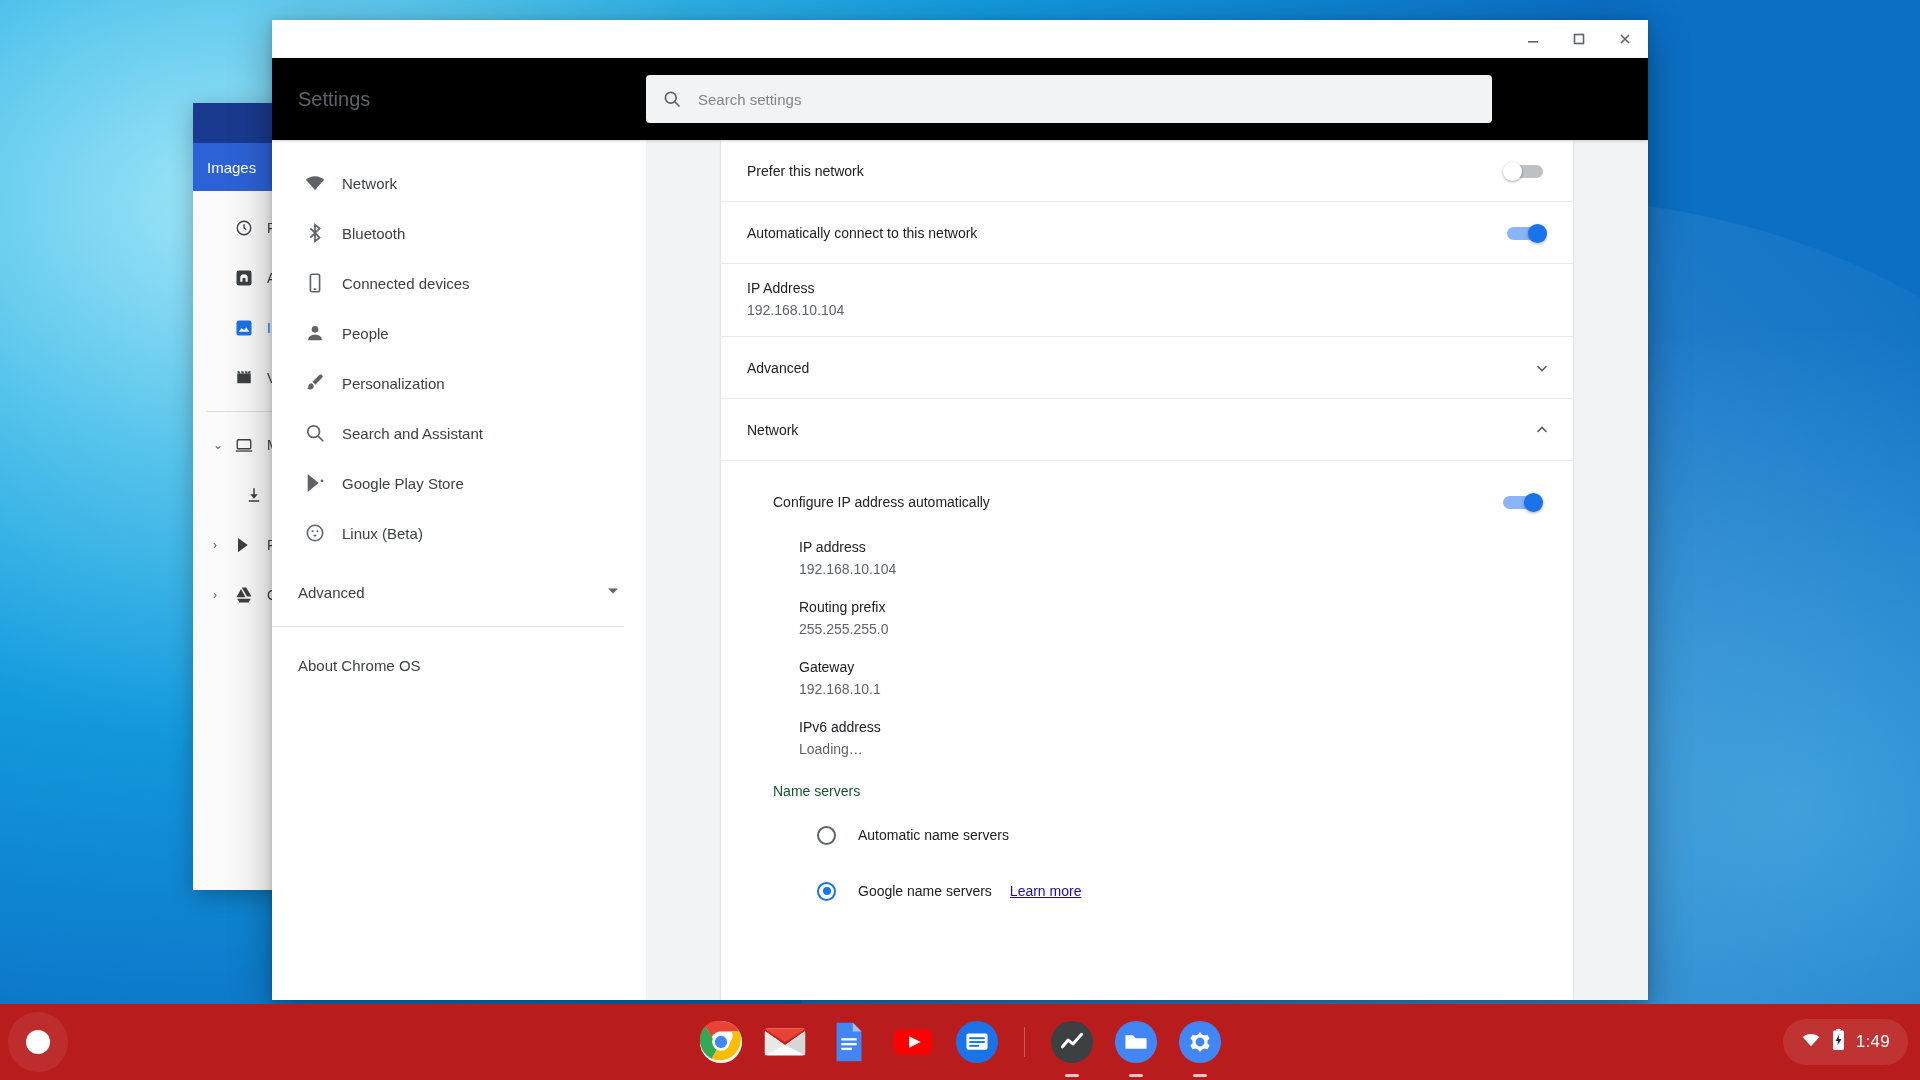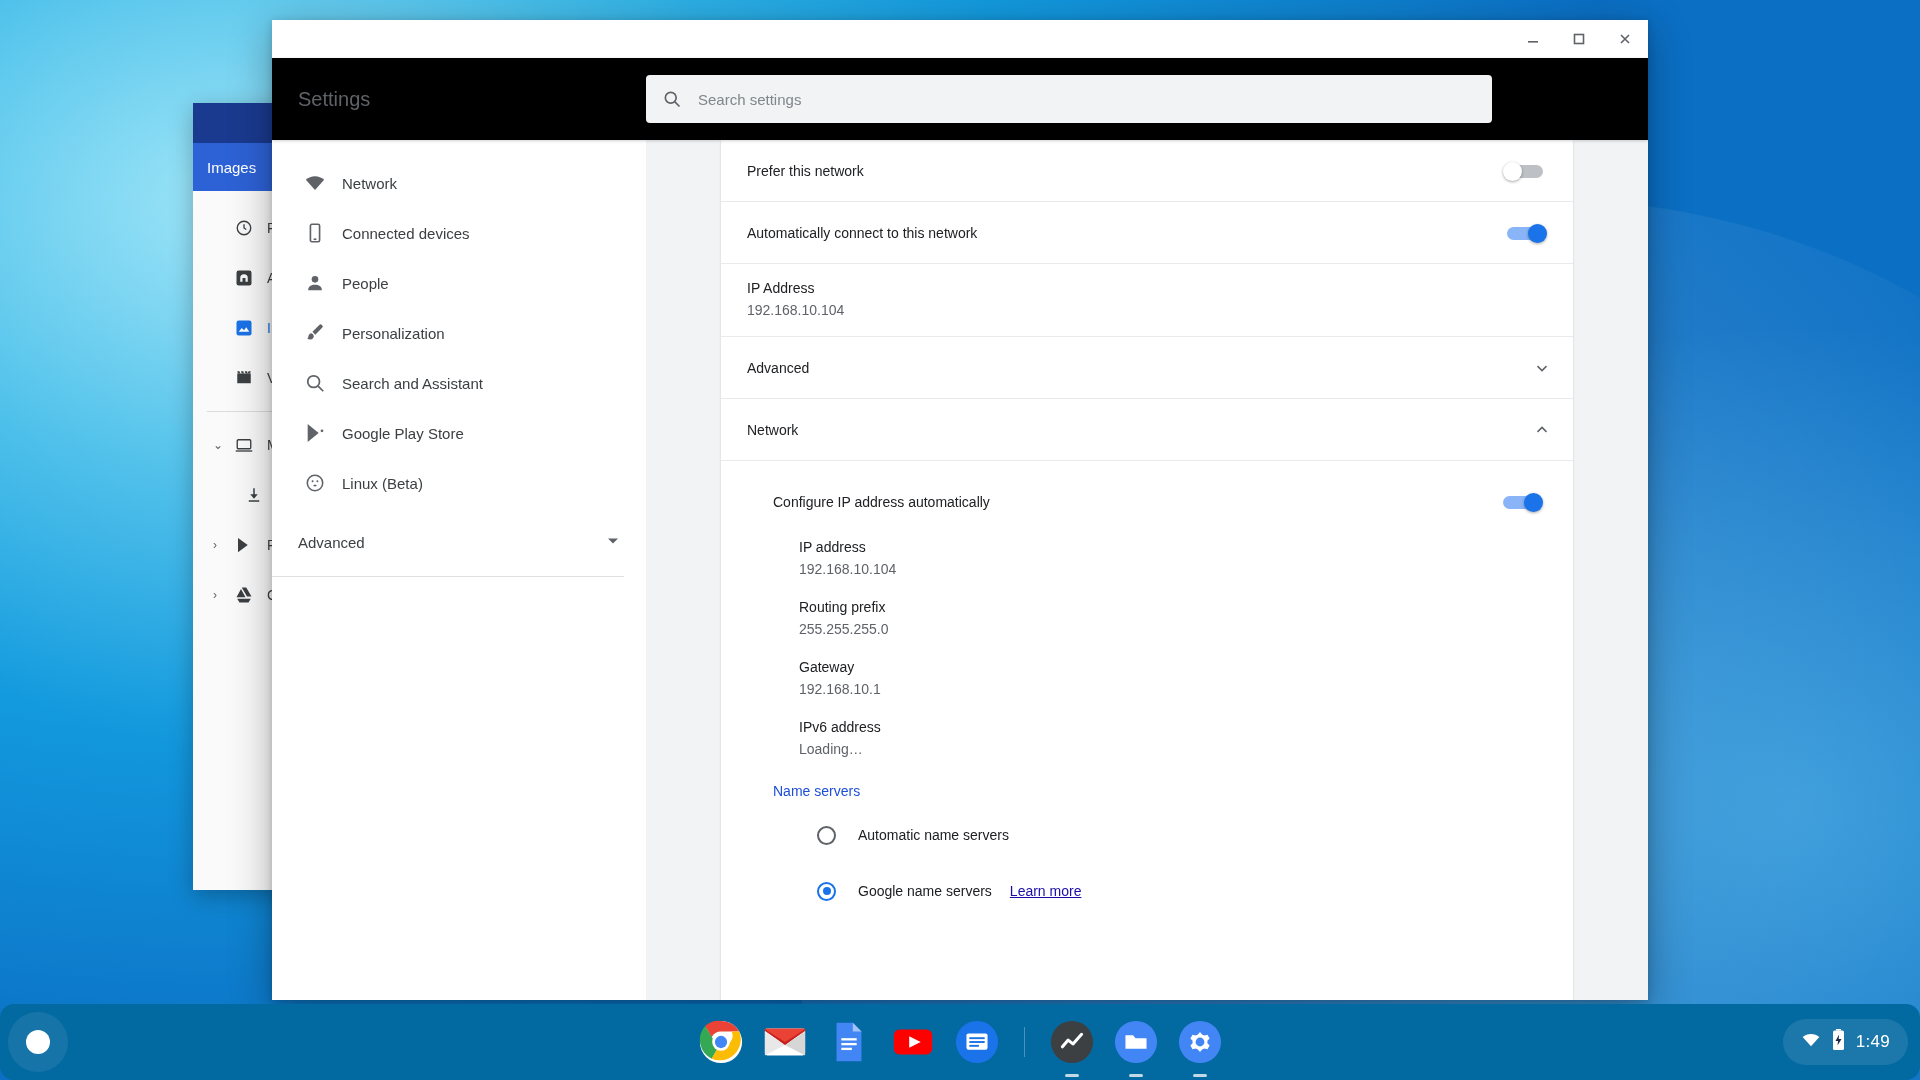--- a/index.html
+++ b/index.html
@@ -197,21 +197,21 @@
   .section-sub { padding: 14px 26px 0 52px; }
   .sub-row {
     display: flex; align-items: center;
     min-height: 54px; padding-right: 4px;
   }
   .sub-row .sr-label { flex: 1; font-size: 14px; color: #202124; }
   .field { padding: 10px 0 12px 26px; }
   .field .k { font-size: 14px; color: #202124; margin-bottom: 6px; }
   .field .v { font-size: 14px; color: #5f6368; }
 
-  .ns-title { font-size: 14px; color: #1d4ed8; padding: 14px 0 8px 0; }
+  .ns-title { font-size: 14px; color: #14532d; padding: 14px 0 8px 0; }
   .radio-row {
     display: flex; align-items: center;
     min-height: 56px; padding-left: 44px;
   }
   .radio-row .rr-label { font-size: 14px; color: #202124; }
   .radio-row .rr-link {
     font-size: 14px; color: #1a0dab;
     margin-left: 18px;
   }
 
@@ -242,22 +242,22 @@
   .radio.checked::after {
     content: ""; position: absolute;
     left: 3.5px; top: 3.5px; width: 8px; height: 8px;
     border-radius: 50%; background: #1a73e8;
   }
 
   
   #shelf {
     position: absolute; left: 0; bottom: 0;
     width: 1920px; height: 76px;
-    background: #0369a1;
-    display: flex; align-items: center; border-radius: 14px;
+    background: #b91c1c;
+    display: flex; align-items: center;
   }
   #launcher {
     position: absolute; left: 8px;
     width: 60px; height: 60px; border-radius: 50%;
     background: rgba(255,255,255,.08);
     display: flex; align-items: center; justify-content: center;
   }
   #launcher .ring {
     width: 24px; height: 24px; border-radius: 50%;
     background: #fff; border: 3px solid rgba(255,255,255,.55);
@@ -425,20 +425,28 @@
 
       <div class="nav-item">
         <span class="n-ic">
           <svg width="22" height="22" viewBox="0 0 24 24" fill="#5f6368">
             <path d="M12 19.5l10-11a15 15 0 00-20 0z"></path>
           </svg>
         </span>
         <span>Network</span>
       </div>
 
+      <div class="nav-item">
+        <span class="n-ic">
+          <svg width="22" height="22" viewBox="0 0 24 24" fill="none" stroke="#5f6368" stroke-width="1.9">
+            <path d="M7 7l10 10-5 4V3l5 4L7 17"></path>
+          </svg>
+        </span>
+        <span>Bluetooth</span>
+      </div>
 
       <div class="nav-item">
         <span class="n-ic">
           <svg width="22" height="22" viewBox="0 0 24 24" fill="none" stroke="#5f6368" stroke-width="1.8">
             <rect x="7" y="2.5" width="10" height="19" rx="1.6"></rect>
               <path d="M10.5 18.8h3"></path>
           </svg>
         </span>
         <span>Connected devices</span>
       </div>
@@ -500,20 +508,23 @@
         <span class="adv-label">Advanced</span>
         <span class="adv-caret">
           <svg width="14" height="14" viewBox="0 0 14 14">
               <path d="M2 4.5l5 5 5-5z" fill="#5f6368"></path>
             </svg>
         </span>
       </div>
 
       <div class="nav-sep"></div>
 
+      <div class="nav-about">
+        <span>About Chrome OS</span>
+      </div>
     </div>
 
     <div class="sw-main">
       <div class="card">
 
         <div class="row">
           <span class="row-label">Prefer this network</span>
           <span class="toggle off">
             <span class="track"></span>
             <span class="knob"></span>

